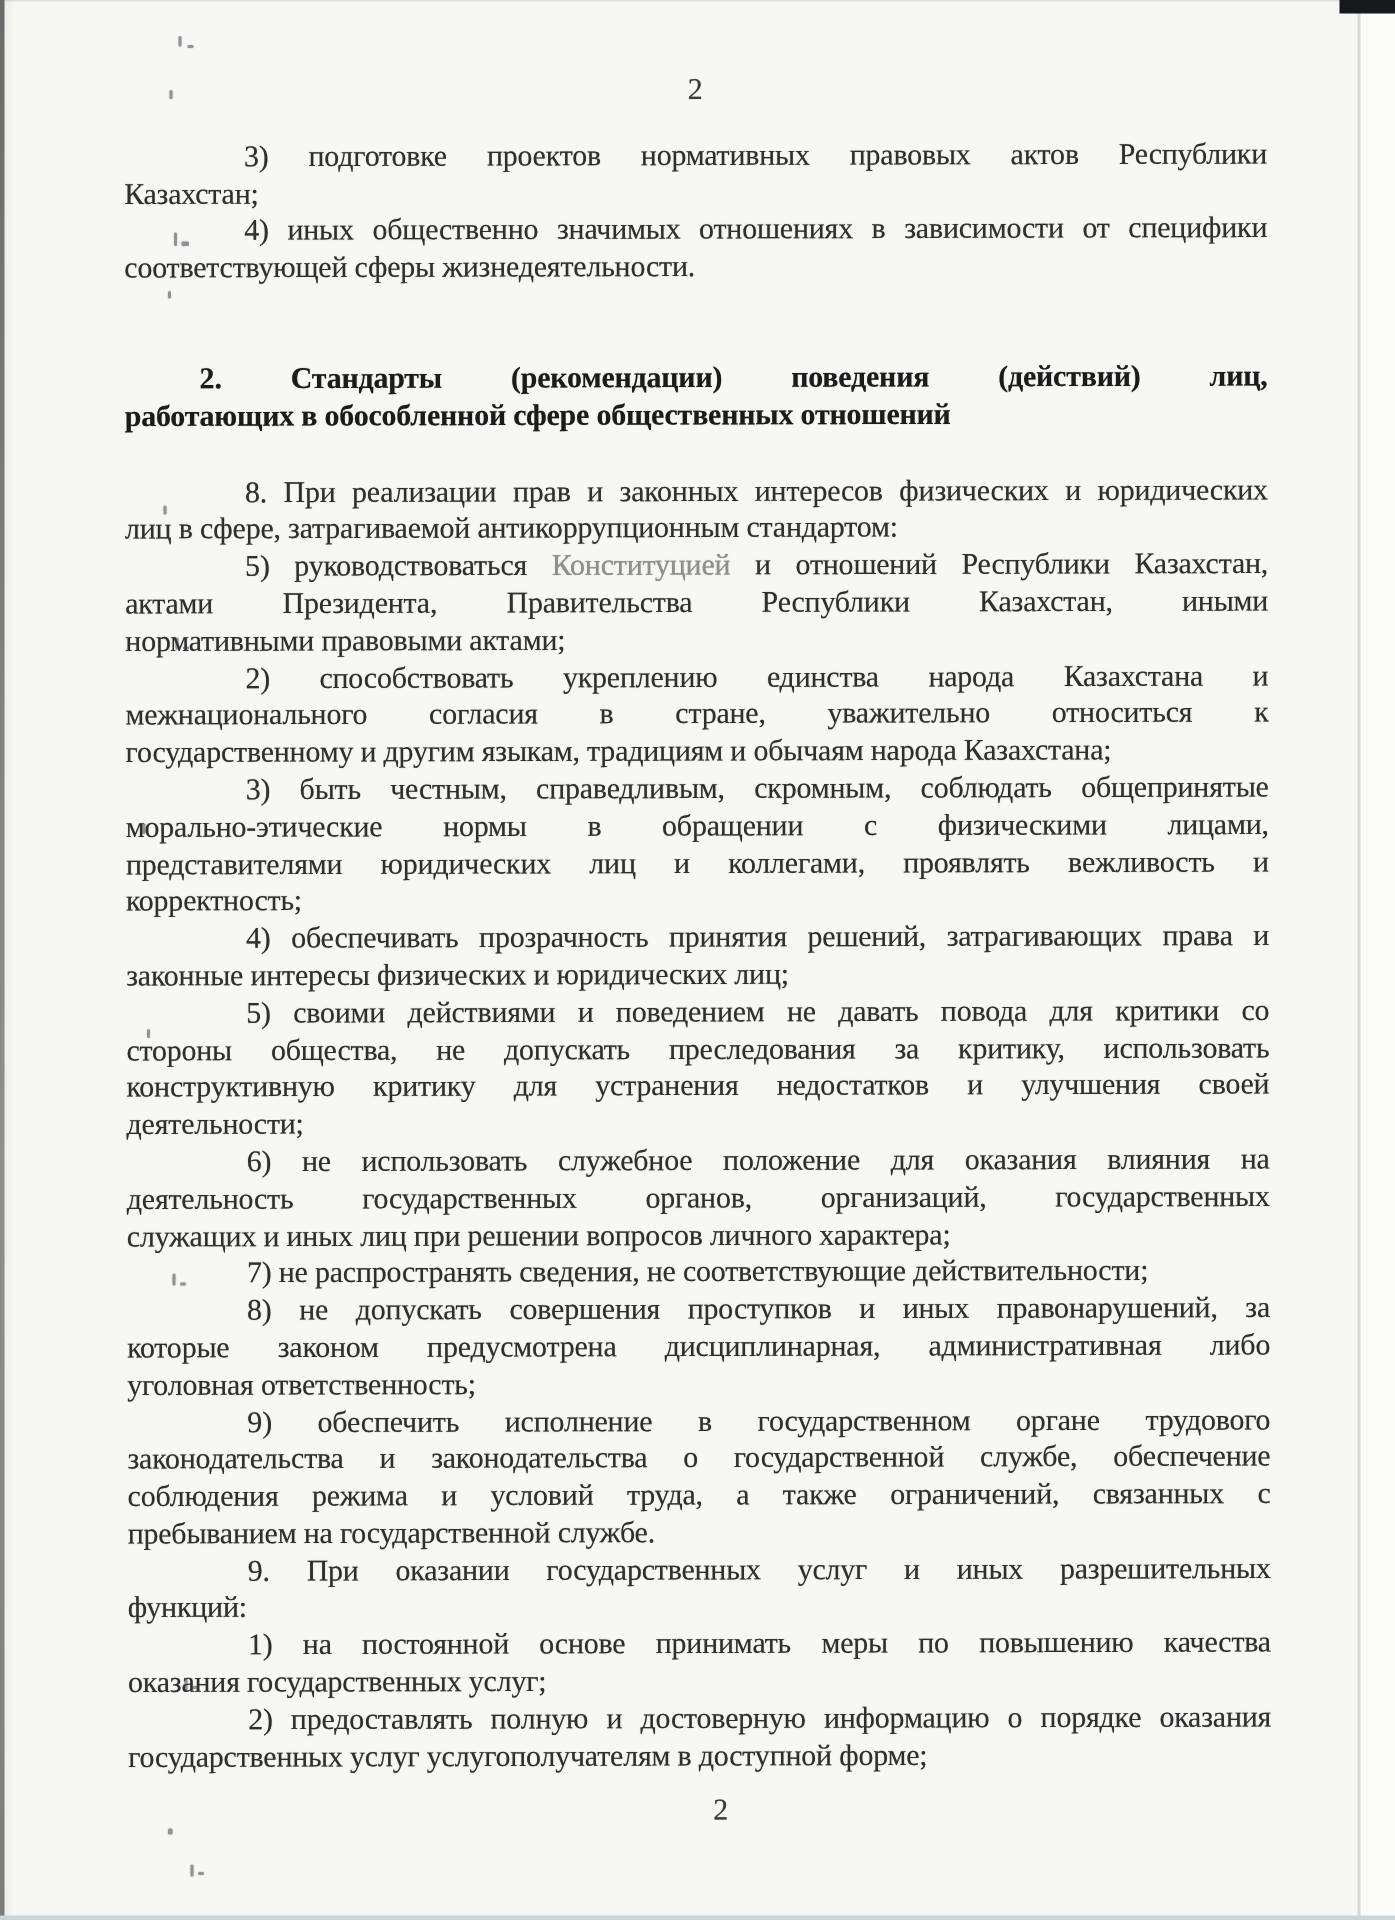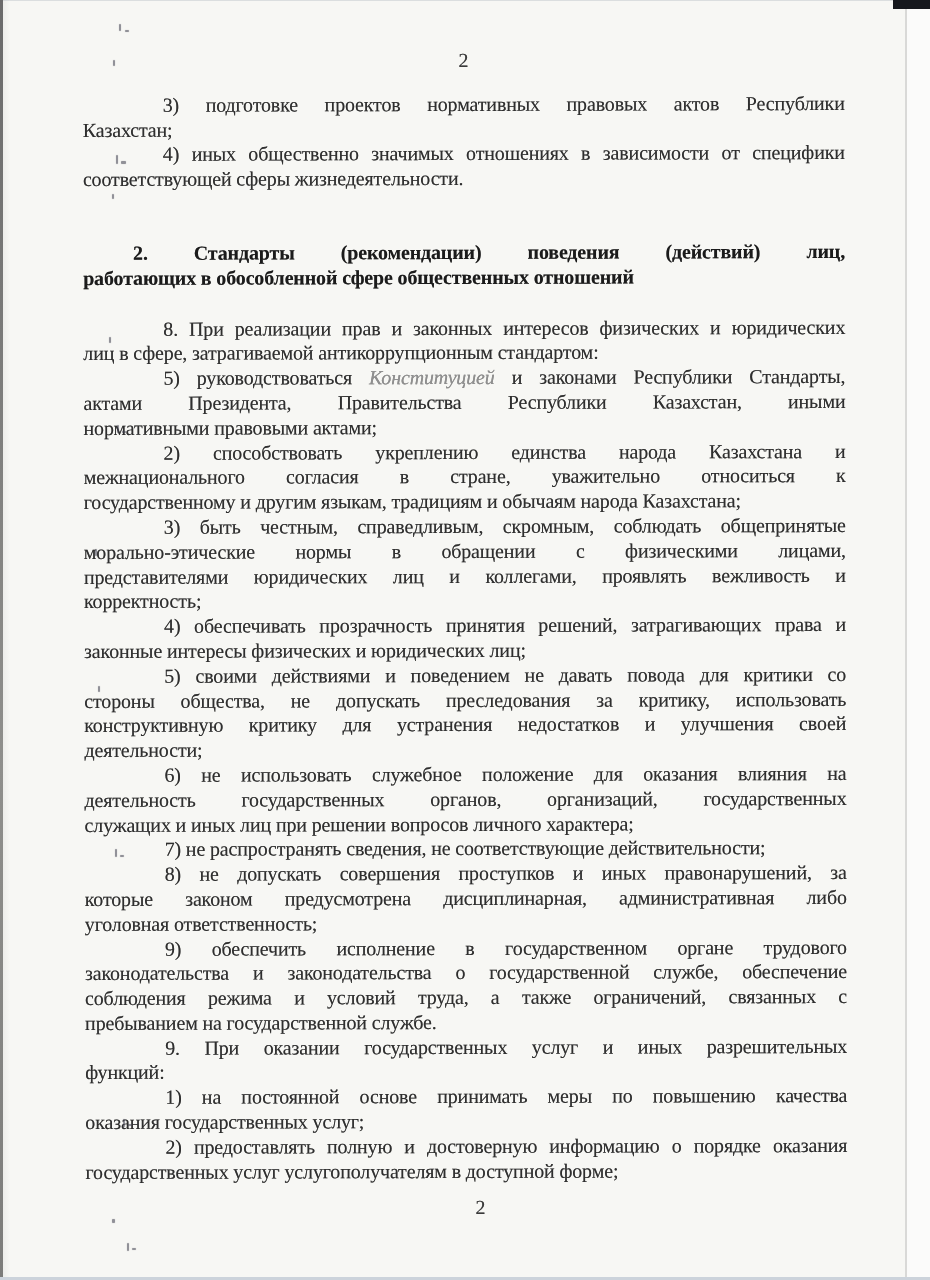--- a/index.html
+++ b/index.html
@@ -75,21 +75,21 @@
     text-align: justify;
     text-align-last: justify;
     letter-spacing: -0.15px;
     white-space: nowrap;
   }
   .line.lastline { text-align-last: left; }
   .block .line:first-child { text-indent: 80px; }
   .block.heading { margin-top: 49px; margin-bottom: 26px; }
   .block.heading .line { font-weight: bold; color: var(--heading-text); }
   .block.heading .line:first-child { text-indent: 50px; }
-  .muted { color: var(--muted-link-text); font-style: italic; }
+  .muted { color: var(--muted-link-text); }
   
   .speck {
     position: absolute;
     background: rgba(62,62,76,0.55);
     border-radius: 1px;
     box-shadow: 0 0 1px rgba(62,62,76,0.4);
     z-index: 3;
   }
 </style>
 </head>
@@ -116,21 +116,21 @@
         </div>
         <div class="block heading">
           <div class="line">2. Стандарты (рекомендации) поведения (действий) лиц,</div>
           <div class="line lastline">работающих в обособленной сфере общественных отношений</div>
         </div>
         <div class="block body">
           <div class="line">8. При реализации прав и законных интересов физических и юридических</div>
           <div class="line lastline">лиц в сфере, затрагиваемой антикоррупционным стандартом:</div>
         </div>
         <div class="block body">
-          <div class="line"><span>5) руководствоваться </span><span class="muted">Конституцией</span><span> и законами Республики Стандарты,</span></div>
+          <div class="line"><span>5) руководствоваться </span><span class="muted">Конституцией</span><span> и отношений Республики Казахстан,</span></div>
           <div class="line">актами Президента, Правительства Республики Казахстан, иными</div>
           <div class="line lastline">нормативными правовыми актами;</div>
         </div>
         <div class="block body">
           <div class="line">2) способствовать укреплению единства народа Казахстана и</div>
           <div class="line">межнационального согласия в стране, уважительно относиться к</div>
           <div class="line lastline">государственному и другим языкам, традициям и обычаям народа Казахстана;</div>
         </div>
         <div class="block body">
           <div class="line">3) быть честным, справедливым, скромным, соблюдать общепринятые</div>

